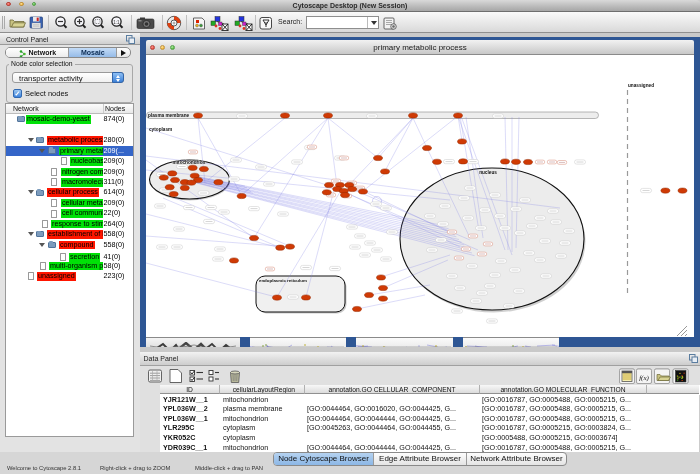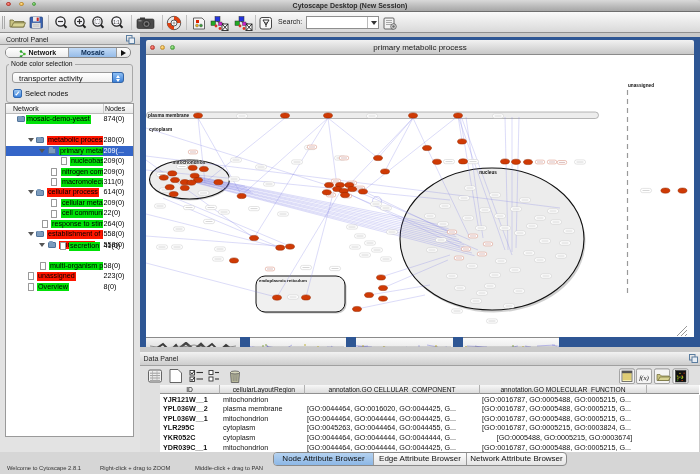--- a/index.html
+++ b/index.html
@@ -295,39 +295,34 @@
           <div class="folder" style="left:30px;"></div>
           <div class="lab rbg" style="left:41px;max-width:56px;overflow:hidden;">establishment of localiz</div>
           <div class="num" style="">558(0)</div>
         </div>
         <div class="trow" style="top:135.70px;">
           <div class="tri" style="left:33px;"></div>
           <div class="folder" style="left:42px;"></div>
           <div class="lab rbg" style="left:53px;max-width:44px;overflow:hidden;">compound</div>
           <div class="num" style="">558(0)</div>
         </div>
-        <div class="trow" style="top:137px;text-decoration:underline;">
+        <div class="trow" style="top:148px;text-decoration:underline;">
           <div class="file" style="left:54px;"></div>
           <div class="lab gbg" style="left:63px;max-width:34px;overflow:hidden;">secretion</div>
           <div class="num" style="">41(0)</div>
         </div>
         <div class="trow" style="top:156.60px;">
           <div class="file" style="left:34px;"></div>
           <div class="lab gbg" style="left:43px;max-width:54px;overflow:hidden;">multi-organism process</div>
           <div class="num" style="">58(0)</div>
         </div>
         <div class="trow" style="top:167.05px;">
           <div class="file" style="left:22px;"></div>
           <div class="lab rbg" style="left:31px;max-width:66px;overflow:hidden;">unassigned</div>
           <div class="num" style="">223(0)</div>
-        </div>
-        <div class="trow" style="top:177.50px;">
-          <div class="file" style="left:22px;"></div>
-          <div class="lab gbg" style="left:31px;max-width:66px;overflow:hidden;">Overview</div>
-          <div class="num" style="">8(0)</div>
         </div>
     </div>
   </div>
 
   <div class="abs" id="desktop">
     <div id="netwin">
       <div id="nettitle">
         <div class="tl" style="left:3.5px;top:5px;width:5px;height:5px;background:radial-gradient(circle at 35% 30%,#ff9d94,#e8554a 60%,#c93c32);border:0.5px solid #b5443c;"></div>
         <div class="tl" style="left:13.5px;top:5px;width:5px;height:5px;background:radial-gradient(circle at 35% 30%,#ffe9a8,#f2b93f 60%,#d89a2e);border:0.5px solid #c09342;"></div>
         <div class="tl" style="left:23.5px;top:5px;width:5px;height:5px;background:radial-gradient(circle at 35% 30%,#b6efb0,#62c24d 60%,#3ba02c);border:0.5px solid #55a04a;"></div>
@@ -1036,35 +1031,34 @@
         <div class="td" style="left:3px;top:28.700000000000003px;width:56px;font-weight:bold;">YPL036W__1</div>
         <div class="td" style="left:63px;top:28.700000000000003px;width:81px;">mitochondrion</div>
         <div class="td" style="left:147px;top:28.700000000000003px;width:172px;">[GO:0044464, GO:0044444, GO:0044425, G...</div>
         <div class="td" style="left:322px;top:28.700000000000003px;width:165px;">[GO:0016787, GO:0005488, GO:0005215, G...</div>
         <div class="td" style="left:3px;top:38.300000000000004px;width:56px;font-weight:bold;">YLR295C</div>
         <div class="td" style="left:63px;top:38.300000000000004px;width:81px;">cytoplasm</div>
         <div class="td" style="left:147px;top:38.300000000000004px;width:172px;">[GO:0045263, GO:0044464, GO:0044455, G...</div>
         <div class="td" style="left:322px;top:38.300000000000004px;width:165px;">[GO:0016787, GO:0005215, GO:0003824, G...</div>
         <div class="td" style="left:3px;top:47.900000000000006px;width:56px;font-weight:bold;">YKR052C</div>
         <div class="td" style="left:63px;top:47.900000000000006px;width:81px;">cytoplasm</div>
-        <div class="td" style="left:147px;top:47.900000000000006px;width:172px;">[GO:0044464, GO:0044444, GO:0044444, G...</div>
-        <div class="td" style="left:322px;top:47.900000000000006px;width:165px;text-align:center;">[GO:0005488, GO:0005215, GO:0003674]</div>
+        <div class="td" style="left:322px;top:47.900000000000006px;width:165px;">[GO:0005488, GO:0005215, GO:0003674]</div>
         <div class="td" style="left:3px;top:57.50000000000001px;width:56px;font-weight:bold;">YDR039C__1</div>
         <div class="td" style="left:63px;top:57.50000000000001px;width:81px;">mitochondrion</div>
         <div class="td" style="left:147px;top:57.50000000000001px;width:172px;">[GO:0044464, GO:0044444, GO:0044425, G...</div>
         <div class="td" style="left:322px;top:57.50000000000001px;width:165px;">[GO:0016787, GO:0005488, GO:0005215, G...</div>
         <div class="abs" style="left:539px;top:9.5px;width:14px;height:57.5px;background:#f4f4f4;border-left:1px solid #ccc;">
           <div class="abs" style="left:1.5px;top:1.5px;width:10px;height:19px;border-radius:5px;background:linear-gradient(90deg,#b5d4f2,#5e97d8 50%,#8ab9ea);border:0.5px solid #6a93c0;"></div>
           <div class="abs" style="left:0;top:38px;width:13px;height:10px;background:linear-gradient(#fdfdfd,#dcdcdc);border:0.5px solid #aaa;font-size:6px;text-align:center;line-height:9px;color:#222;">▲</div>
           <div class="abs" style="left:0;top:48px;width:13px;height:9.5px;background:linear-gradient(#fdfdfd,#dcdcdc);border:0.5px solid #aaa;font-size:6px;text-align:center;line-height:8px;color:#222;">▼</div>
         </div>
       </div>
   </div>
 
   <div class="abs" id="btabs">
-    <div class="seg" style="width:100px;background:linear-gradient(#b5d2f0,#8cb7e6);">Node Attribute Browser</div>
+    <div class="seg" style="width:100px;background:linear-gradient(#b5d2f0,#8cb7e6);">Node Cytoscape Browser</div>
     <div class="seg" style="width:93px;">Edge Attribute Browser</div>
     <div class="seg" style="width:99px;border-right:none;">Network Attribute Browser</div>
   </div>
   <div class="abs" style="left:7px;top:465px;font-size:5.8px;color:#333;">Welcome to Cytoscape 2.8.1</div>
   <div class="abs" style="left:100px;top:465px;font-size:5.8px;color:#333;">Right-click + drag to ZOOM</div>
   <div class="abs" style="left:195px;top:465px;font-size:5.8px;color:#333;">Middle-click + drag to PAN</div>
 </div>
 
 </body></html>

